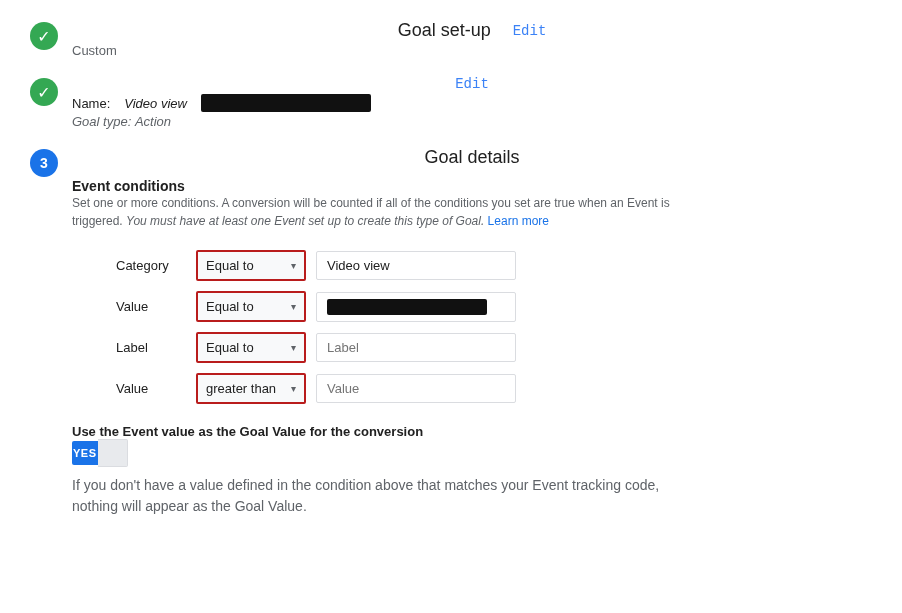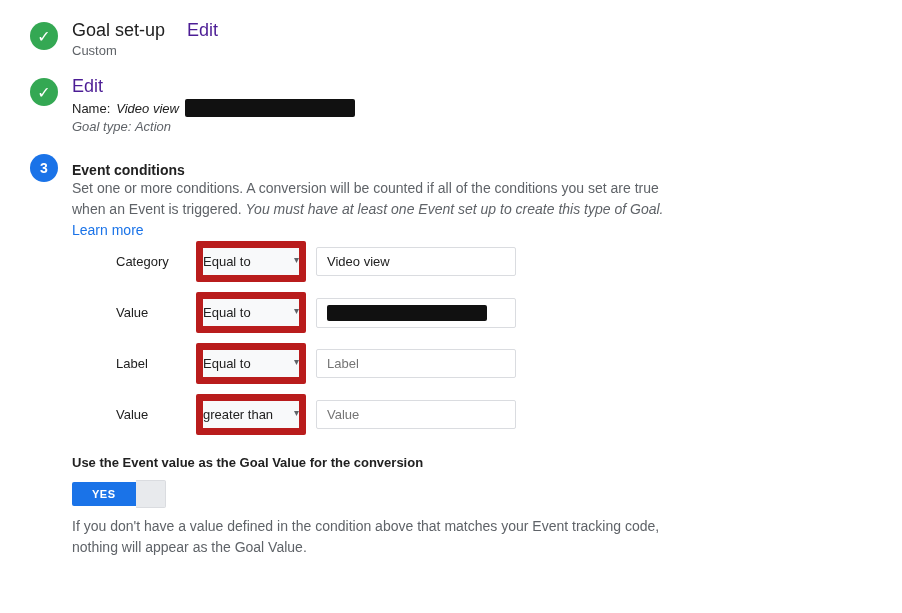--- a/index.html
+++ b/index.html
@@ -45,55 +45,57 @@
       font-size: 16px;
     }
     .step-content {
       flex: 1;
     }
     .step-title-row {
       display: flex;
       align-items: center;
       gap: 22px;
       margin-bottom: 2px;
+      justify-content: center;
     }
     .step-title {
       font-size: 18px;
       font-weight: 400;
       color: #212121;
     }
     .edit-link {
-      color: #4c1d95;
-      font-size: 18px;
+      color: #3b82f6;
+      font-size: 14px;
       cursor: pointer;
       text-decoration: none;
+      font-family: Liberation Mono, monospace;
     }
     .step-sub {
       font-size: 13px;
       color: #5f6368;
       margin-top: 2px;
     }
     .step-sub span {
       font-style: italic;
     }
 
     
     .goal-details-content {
       margin-top: 10px;
     }
     .section-title {
       font-size: 14px;
       font-weight: 700;
       color: #212121;
     }
     .section-desc {
-      font-size: 14px;
+      font-size: 12px;
       color: #5f6368;
       line-height: 1.5;
-      margin-bottom: 0;
+      margin-bottom: 20px;
       max-width: 600px;
     }
     .section-desc a {
       color: #1a73e8;
       text-decoration: none;
     }
 
     
     .conditions-table {
       margin-bottom: 20px;
@@ -106,23 +108,24 @@
       gap: 10px;
     }
     .condition-label {
       width: 70px;
       font-size: 13px;
       color: #212121;
       flex-shrink: 0;
     }
     .condition-select {
       display: flex;
-      border: 7px solid #b91c1c;
+      align-items: center;
+      border: 2px solid #b91c1c;
       border-radius: 2px;
-      padding: 6px 0;
+      padding: 6px 8px;
       background: #f8f9fa;
       font-size: 13px;
       cursor: pointer;
       min-width: 110px;
       justify-content: space-between;
       gap: 6px;
     }
     .condition-select .arrow {
       font-size: 10px;
       color: #5f6368;
@@ -148,34 +151,34 @@
     }
 
     
     .toggle-section {
       margin-top: 10px;
     }
     .toggle-title {
       font-size: 13px;
       font-weight: 700;
       color: #212121;
-      margin-bottom: 10px;
+      margin-bottom: 0;
     }
     .toggle-row {
       display: flex;
       align-items: center;
       gap: 0;
       margin-bottom: 8px;
     }
     .toggle-yes {
       background: #1a73e8;
       color: #fff;
       font-size: 11px;
       font-weight: bold;
-      padding: 6px 20px;
+      padding: 6px 1px;
       border-radius: 2px 0 0 2px;
       letter-spacing: 0.5px;
     }
     .toggle-no {
       background: #e8eaed;
       width: 30px;
       height: 28px;
       border-radius: 0 2px 2px 0;
       border: 1px solid #dadce0;
       border-left: none;
@@ -185,21 +188,21 @@
       color: #5f6368;
       max-width: 600px;
       line-height: 1.5;
       margin-top: 4px;
     }
 
     
     .name-row {
       display: flex;
       align-items: center;
-      gap: 6px;
+      gap: 14px;
       font-size: 13px;
       color: #212121;
       margin-bottom: 2px;
     }
     .name-label {
       color: #212121;
     }
     .name-value {
       font-style: italic;
     }
@@ -238,20 +241,23 @@
       <span style="font-style:italic;">Action</span>
     </div>
   </div>
 </div>
 
 <div class="step">
   <div class="step-icon active">
     <span>3</span>
   </div>
   <div class="step-content">
+    <div class="step-title-row">
+      <span class="step-title">Goal details</span>
+    </div>
 
     <div class="goal-details-content">
       <div class="section-title">Event conditions</div>
       <div class="section-desc">
         <span>Set one or more conditions. A conversion will be counted if all of the conditions you set are true when an Event is triggered.</span>
         <em>You must have at least one Event set up to create this type of Goal.</em>
         <a href="#">Learn more</a>
       </div>
 
       <div class="conditions-table">

